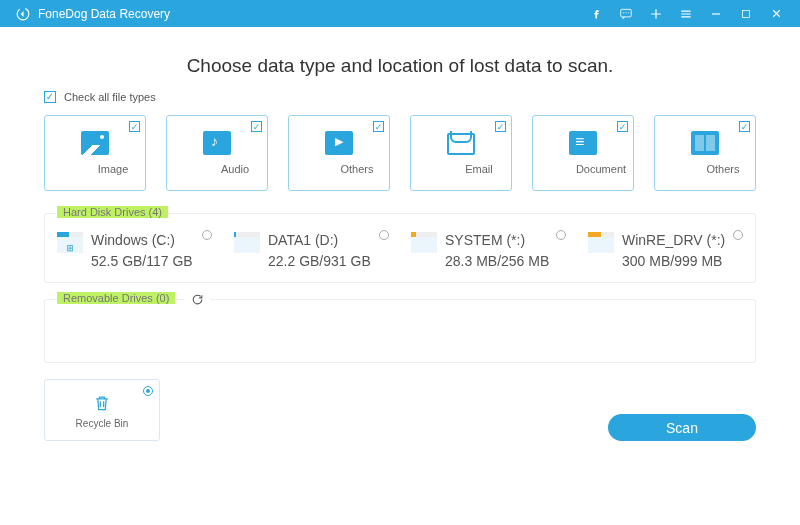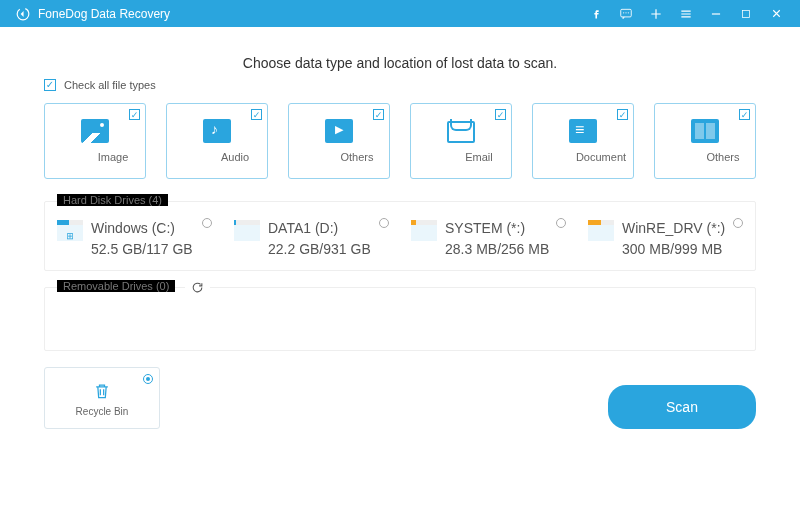--- a/index.html
+++ b/index.html
@@ -2,53 +2,53 @@
 <html><head>
 <meta charset="utf-8">
 <style>
   * { box-sizing: border-box; margin: 0; padding: 0; font-family: Arial, sans-serif; }
   body { width: 800px; height: 525px; background: #fff; overflow: hidden; }
   .titlebar { height: 27px; background: #2aa5de; display: flex; align-items: center; padding: 0 16px; color: #fff; font-size: 12px; }
   .titlebar .logo { width: 14px; height: 14px; margin-right: 8px; }
   .titlebar .title { flex: 1; }
   .titlebar .ico { width: 16px; height: 16px; margin-left: 14px; display: flex; align-items: center; justify-content: center; cursor: pointer; }
   .main { padding: 0 44px; }
-  .headline { text-align: center; font-size: 14px; color: #333; margin: 28px 0 8px; }
+  .headline { text-align: center; font-size: 19px; color: #333; margin: 28px 0 14px; }
   .checkall { display: flex; align-items: center; gap: 8px; color: #555; font-size: 11px; margin-bottom: 12px; }
   .cb { width: 12px; height: 12px; border: 1px solid #2aa5de; display: inline-flex; align-items: center; justify-content: center; color: #2aa5de; font-size: 10px; line-height: 1; }
   .types { display: flex; gap: 20px; margin-bottom: 22px; }
   .type { flex: 1; height: 76px; border: 1px solid #97d3ef; border-radius: 3px; position: relative; display: flex; flex-direction: column; align-items: center; justify-content: center; gap: 8px; cursor: pointer; }
   .type .cbp { position: absolute; top: 5px; right: 5px; width: 11px; height: 11px; border: 1px solid #2aa5de; display: flex; align-items: center; justify-content: center; color: #2aa5de; font-size: 9px; }
   .type .ic { width: 28px; height: 24px; background: #2aa5de; border-radius: 2px; position: relative; }
   .type .ic-img::after { content: ''; position: absolute; left: 0; right: 0; bottom: 0; height: 10px; background: linear-gradient(135deg, transparent 8px, #fff 8px 14px, transparent 14px); }
   .type .ic-img::before { content: ''; position: absolute; right: 5px; top: 4px; width: 4px; height: 4px; border-radius: 50%; background: #fff; }
   .type .ic-aud::after { content: '♪'; position: absolute; left: 8px; top: 2px; color: #fff; font-size: 14px; }
   .type .ic-vid::after { content: '▶'; position: absolute; left: 10px; top: 4px; color: #fff; font-size: 11px; }
   .type .ic-eml { background: none; }
   .type .ic-eml::before { content: ''; position: absolute; inset: 2px 0 0 0; border: 2px solid #2aa5de; border-radius: 2px; }
   .type .ic-eml::after { content: ''; position: absolute; left: 50%; top: 0; width: 18px; height: 10px; border: 2px solid #2aa5de; border-top: none; border-radius: 0 0 6px 6px; transform: translateX(-50%); }
   .type .ic-doc::after { content: '≡'; position: absolute; left: 6px; top: 2px; color: #fff; font-size: 16px; }
   .type .ic-oth { display: flex; padding: 4px; gap: 2px; }
   .type .ic-oth .b { flex: 1; background: #fff; opacity: 0.4; }
   .type .lbl { font-size: 11px; color: #666; padding-left: 36px; }
   .group { border: 1px solid #eee; border-radius: 2px; margin-bottom: 16px; position: relative; padding: 16px 12px 10px; }
-  .group .gt { position: absolute; left: 12px; top: -8px; background: #000000; padding: 0 6px; font-size: 11px; color: #777; }
+  .group .gt { position: absolute; left: 12px; top: -8px; background: #bef264; padding: 0 6px; font-size: 11px; color: #777; }
   .group .refresh { position: absolute; left: 140px; top: -8px; background: #fff; padding: 0 6px; cursor: pointer; }
   .drives { display: flex; gap: 22px; }
   .drive { position: relative; width: 155px; display: flex; align-items: flex-start; gap: 8px; cursor: pointer; }
   .drive .rad { position: absolute; right: 0; top: 0; width: 10px; height: 10px; border: 1px solid #aaa; border-radius: 50%; }
   .drive .bi { width: 26px; display: flex; flex-direction: column; margin-top: 2px; }
   .drive .bar { height: 5px; background: #eee; display: flex; }
   .drive .fill { height: 100%; }
   .drive .low { width: 26px; height: 16px; background: #eaf6fc; display: flex; align-items: flex-end; justify-content: center; color: #2aa5de; font-size: 9px; }
   .drive .t { font-size: 14px; color: #555; line-height: 1.5; }
   .recycle-row { display: flex; align-items: flex-end; justify-content: space-between; gap: 28px; }
   .recycle { width: 116px; height: 62px; border: 1px solid #dce6ec; border-radius: 3px; position: relative; display: flex; flex-direction: column; align-items: center; justify-content: center; gap: 4px; cursor: pointer; }
   .recycle .rad { position: absolute; top: 6px; right: 6px; border-color: #2aa5de; }
-  .scan { width: 148px; height: 44px; background: #2aa5de; color: #fff; border: none; border-radius: 18px; font-size: 14px; cursor: pointer; }
+  .scan { width: 148px; height: 27px; background: #2aa5de; color: #fff; border: none; border-radius: 18px; font-size: 14px; cursor: pointer; }
   .trash { width: 20px; height: 22px; }
 </style>
 </head>
 <body>
 
 <div class="titlebar">
   <svg class="logo" viewBox="0 0 24 24">
       <circle cx="12" cy="12" r="10" fill="none" stroke="#fff" stroke-width="2" stroke-dasharray="40 10"></circle>
       <path d="M8 12l5-5v10z" fill="#fff"></path>
     </svg>

